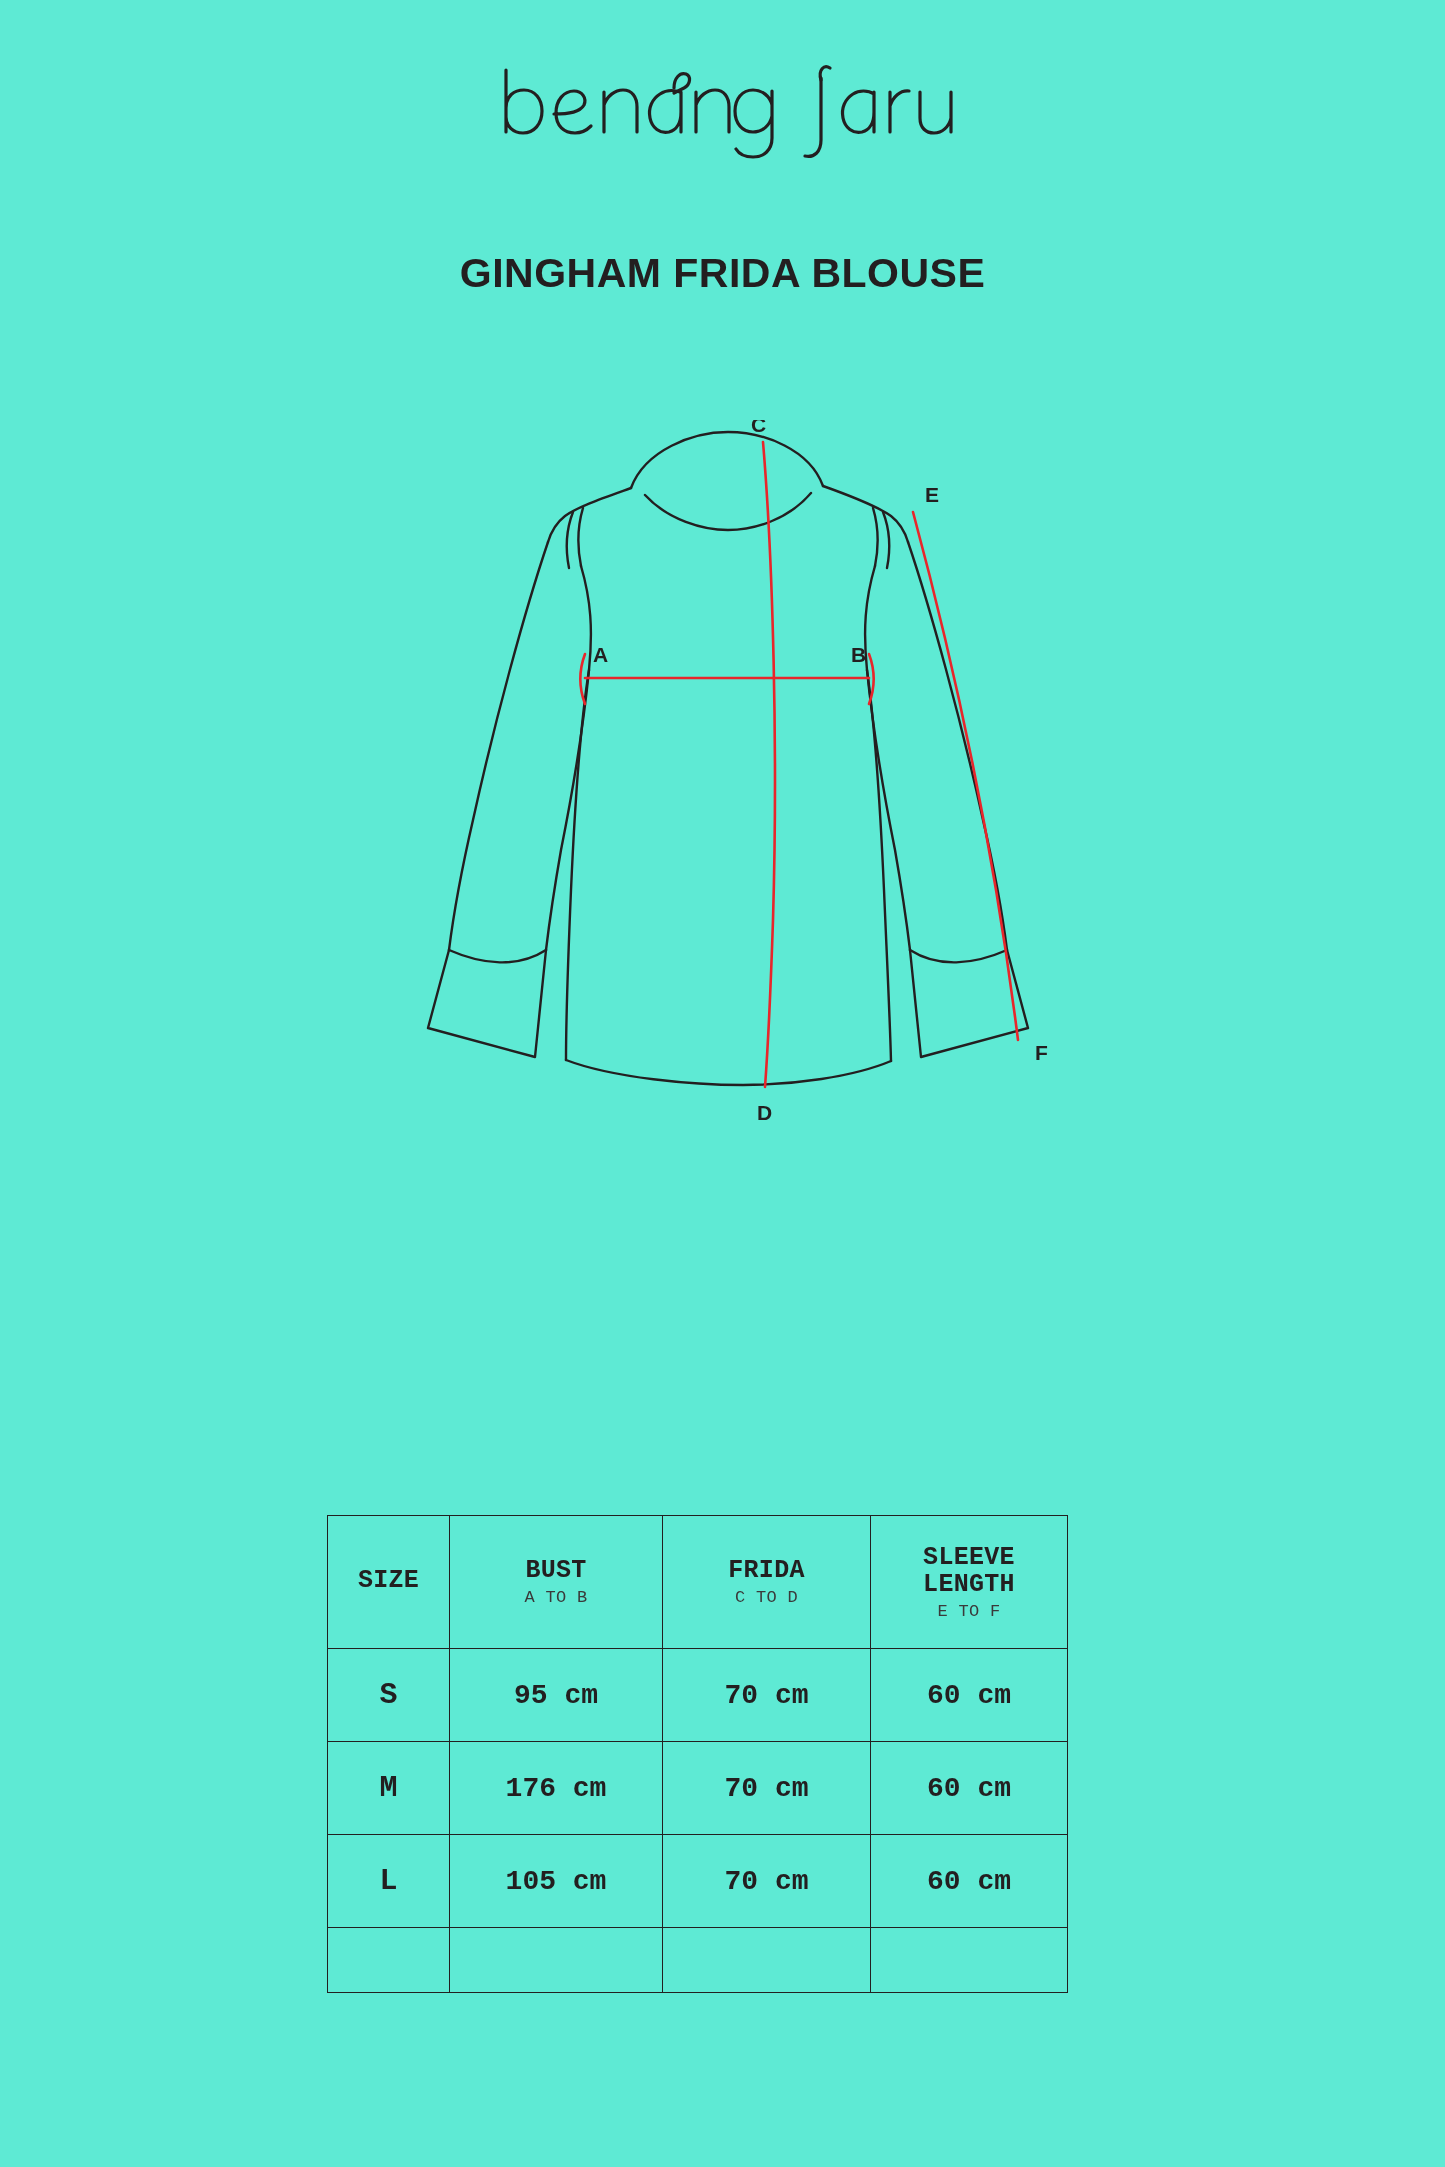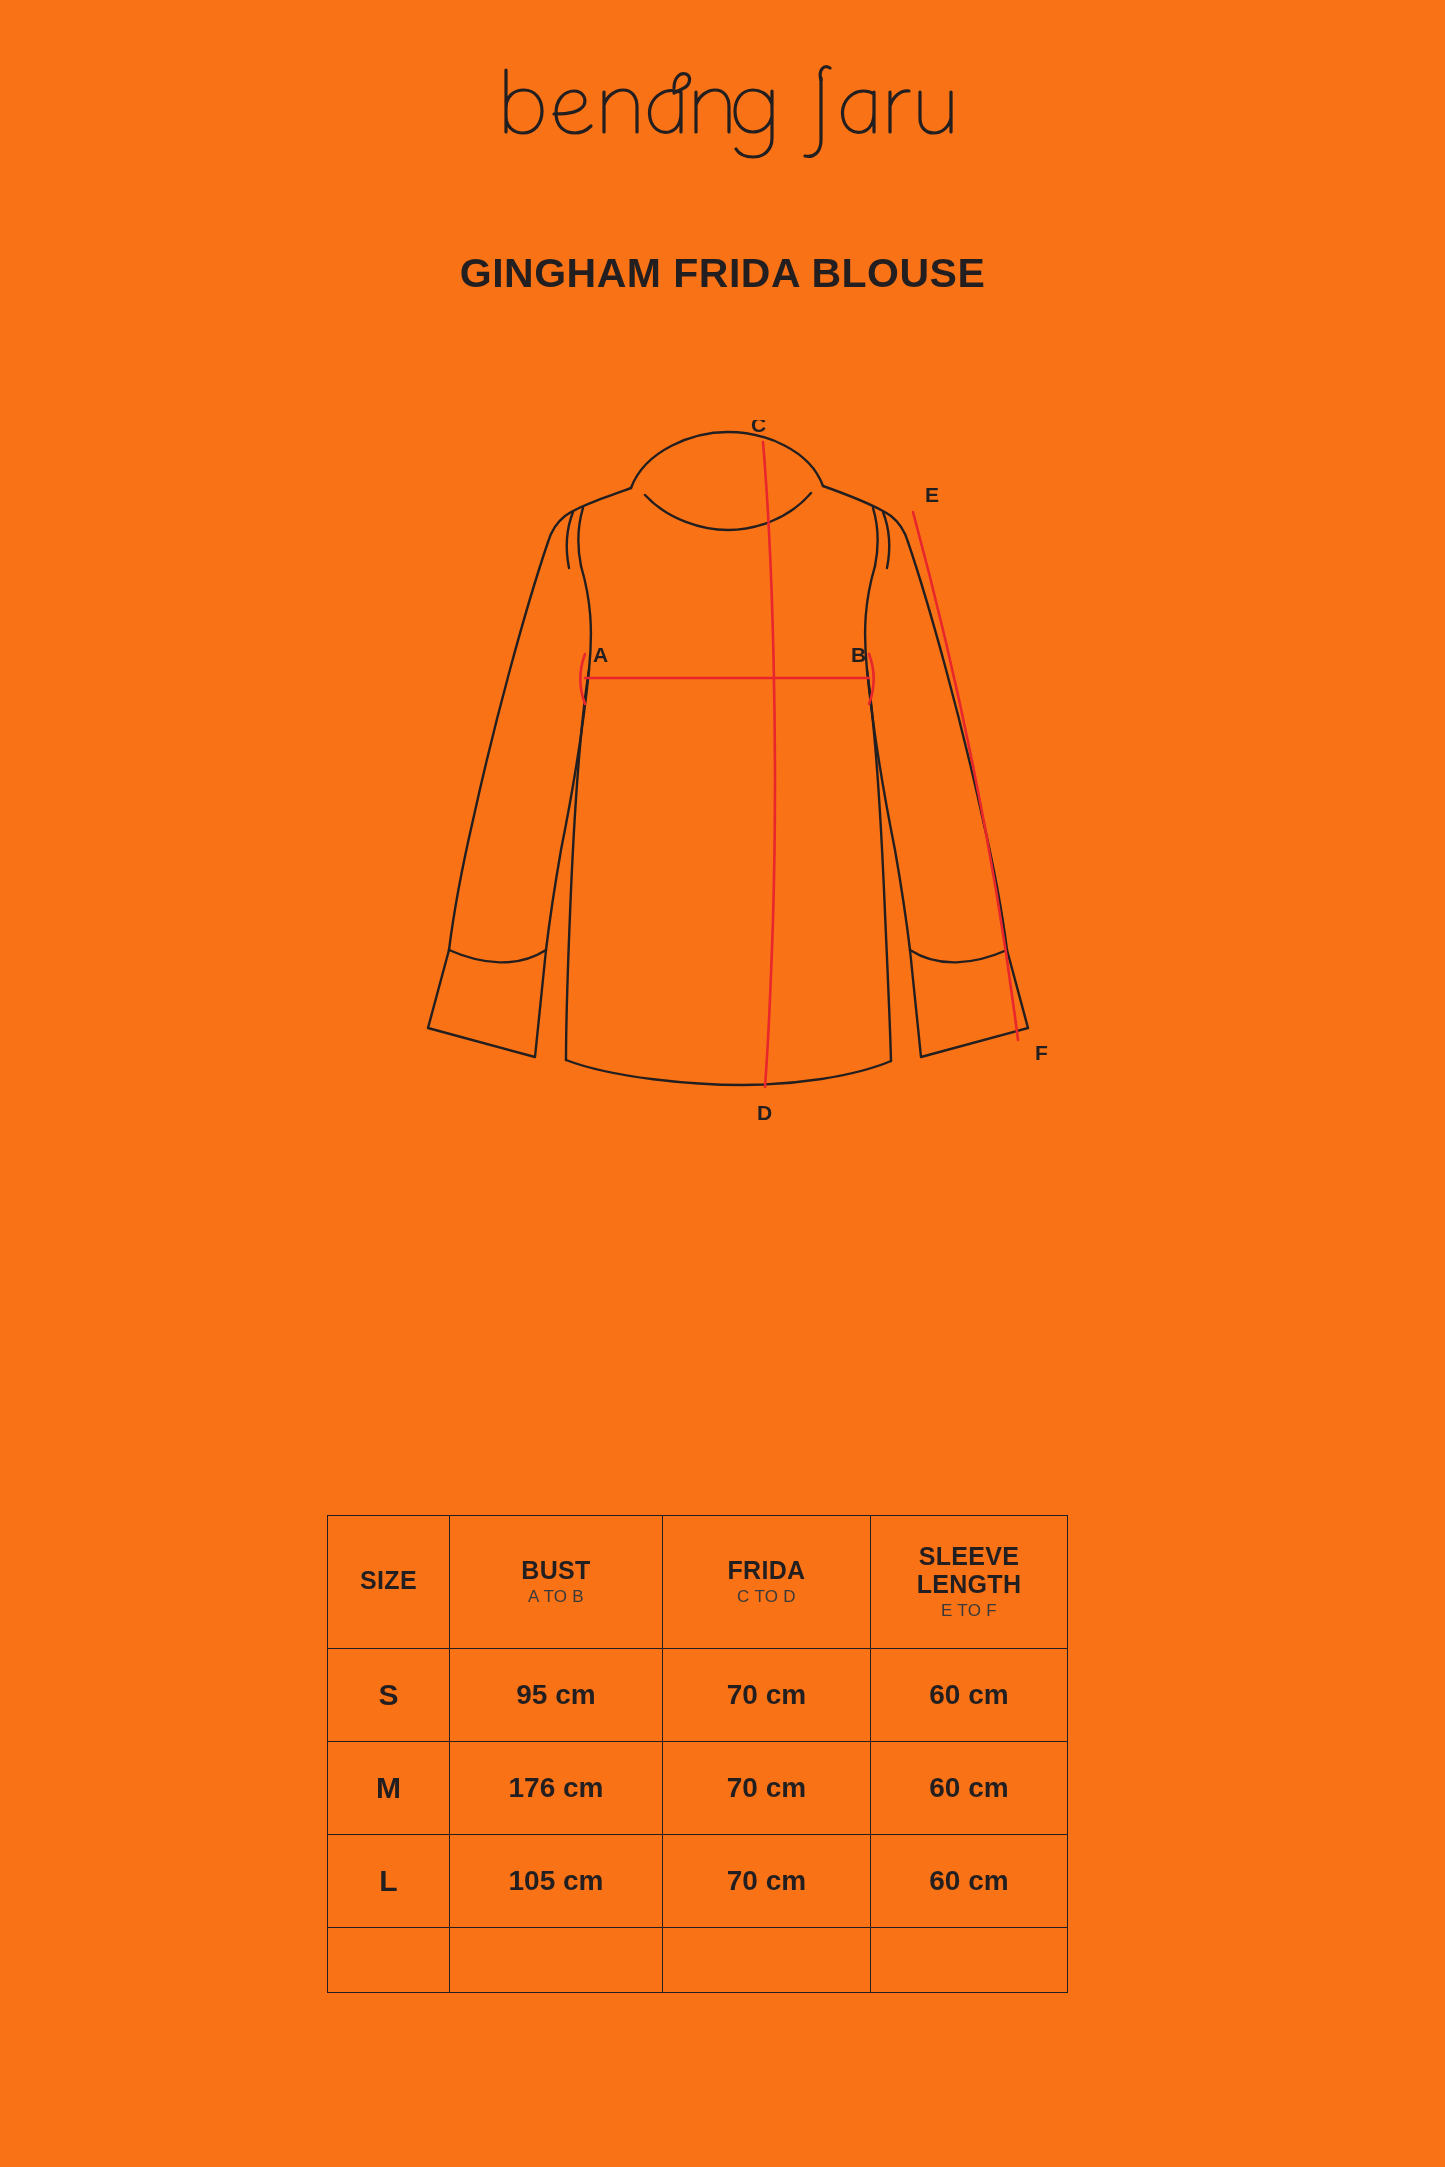--- a/index.html
+++ b/index.html
@@ -12,21 +12,21 @@
     height: 2167px;
     font-family: "Liberation Sans", sans-serif;
     color: #231f20;
     position: relative;
     overflow: hidden;
   }
   .page {
     width: 1445px;
     height: 2167px;
     position: relative;
-    background: #f97316;
+    background: #5eead4;
   }
 
   
   .brand {
     position: absolute;
     top: 60px;
     left: 0;
     width: 1445px;
     text-align: center;
     height: 110px;
@@ -55,20 +55,21 @@
     height: 1050px;
   }
   .illustration svg { display: block; margin: 0 auto; }
 
   
   .size-table-wrap {
     position: absolute;
     top: 1515px;
     left: 327px;
     width: 740px;
+    font-family: Liberation Mono, monospace;
   }
   table.size-table {
     border-collapse: collapse;
     width: 740px;
     table-layout: fixed;
   }
   table.size-table th,
   table.size-table td {
     border: 1.5px solid #231f20;
     text-align: center;

